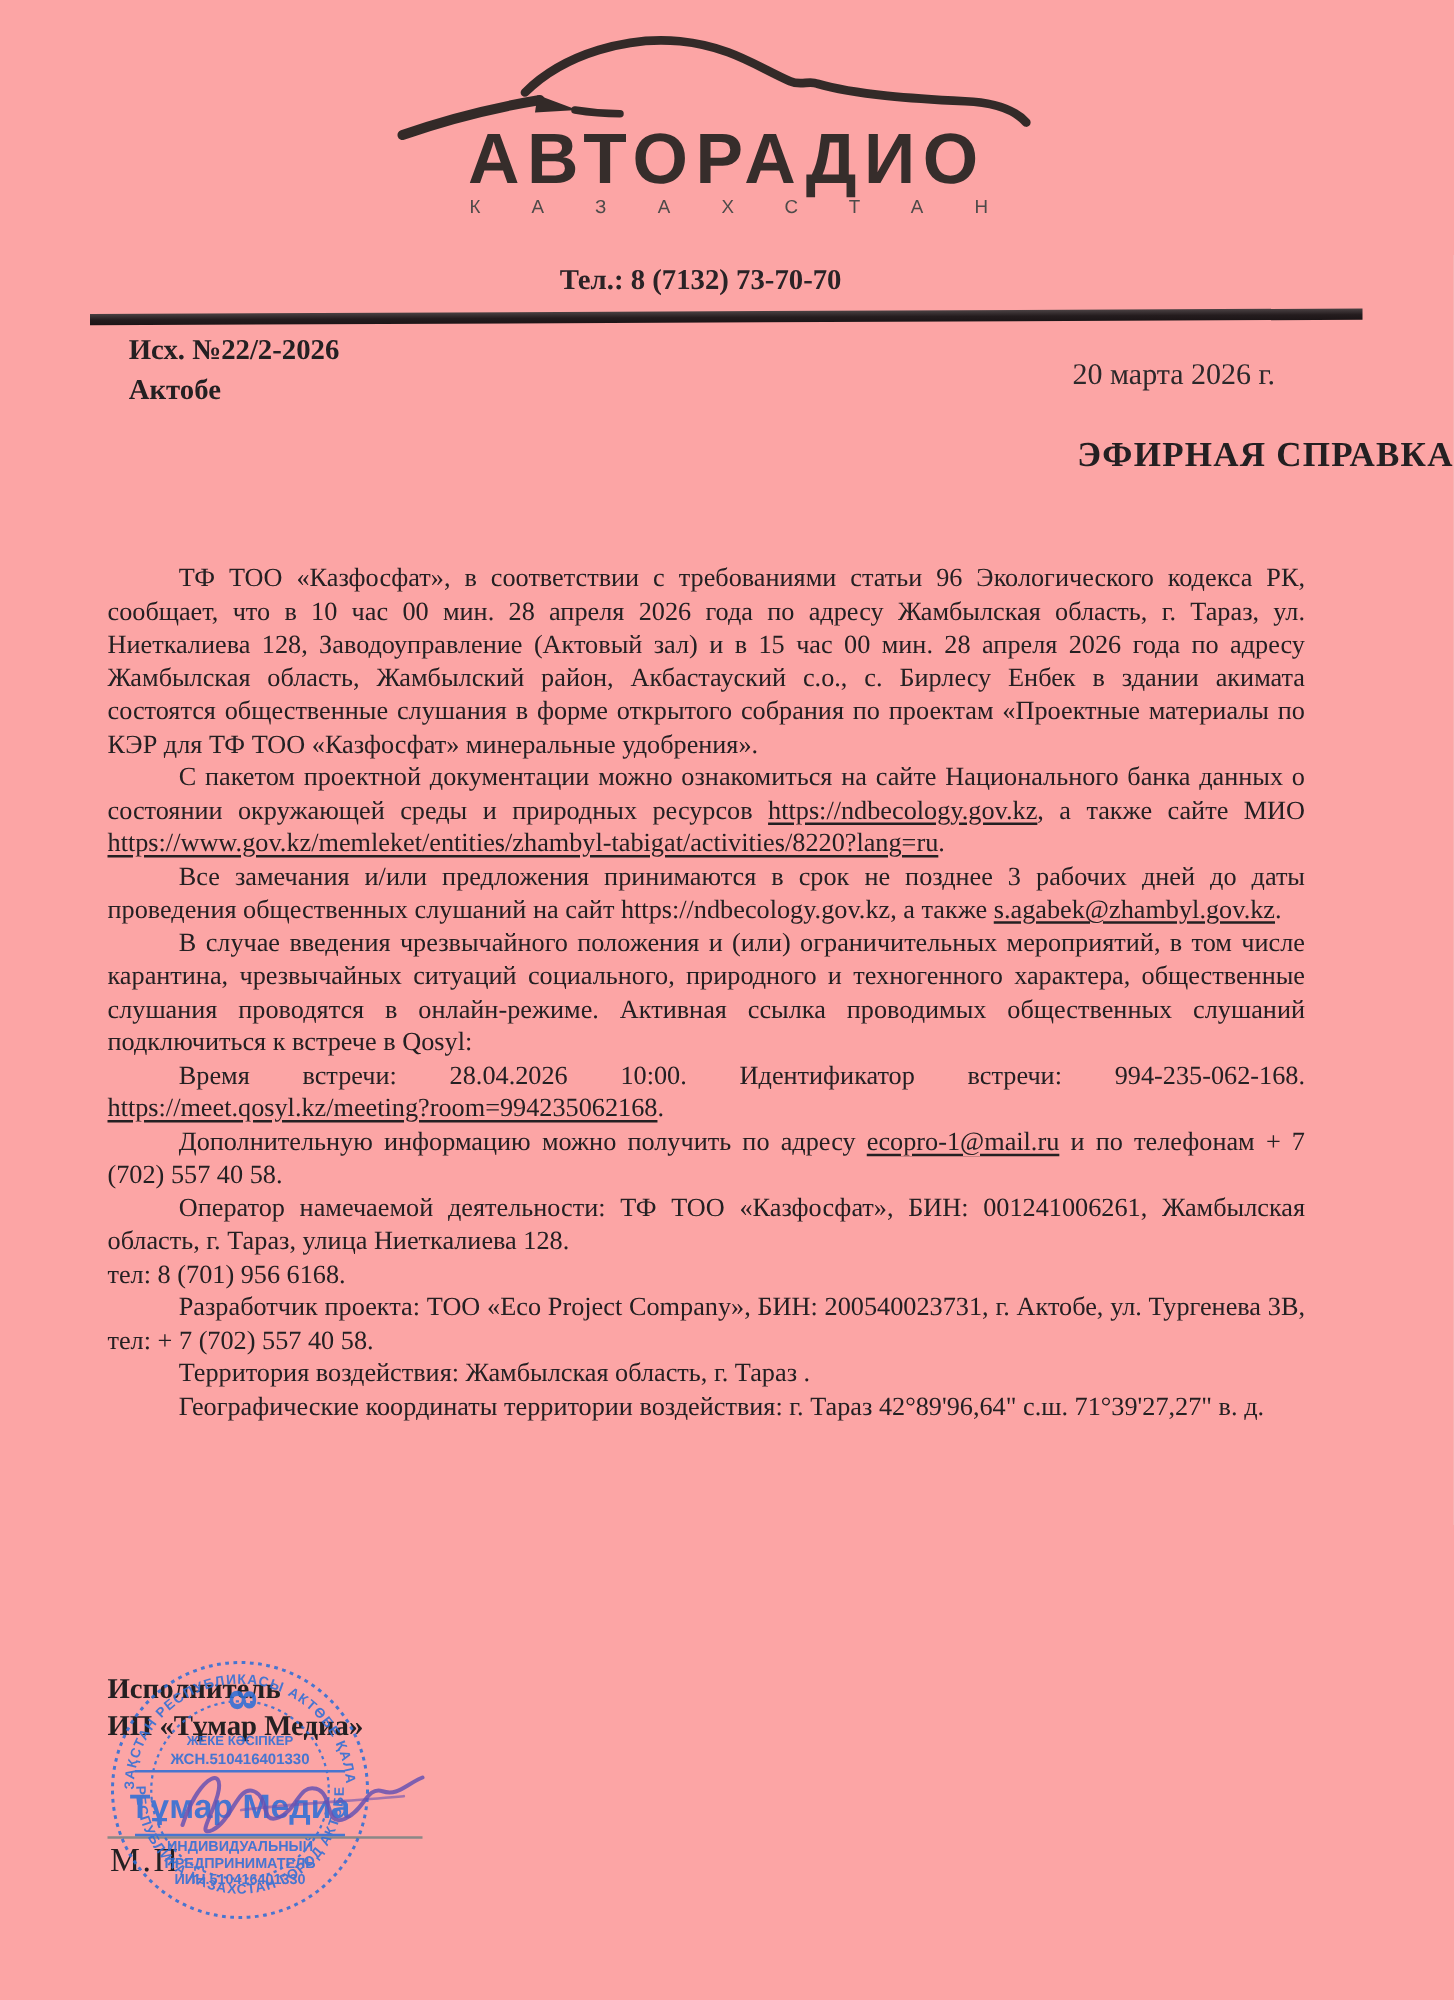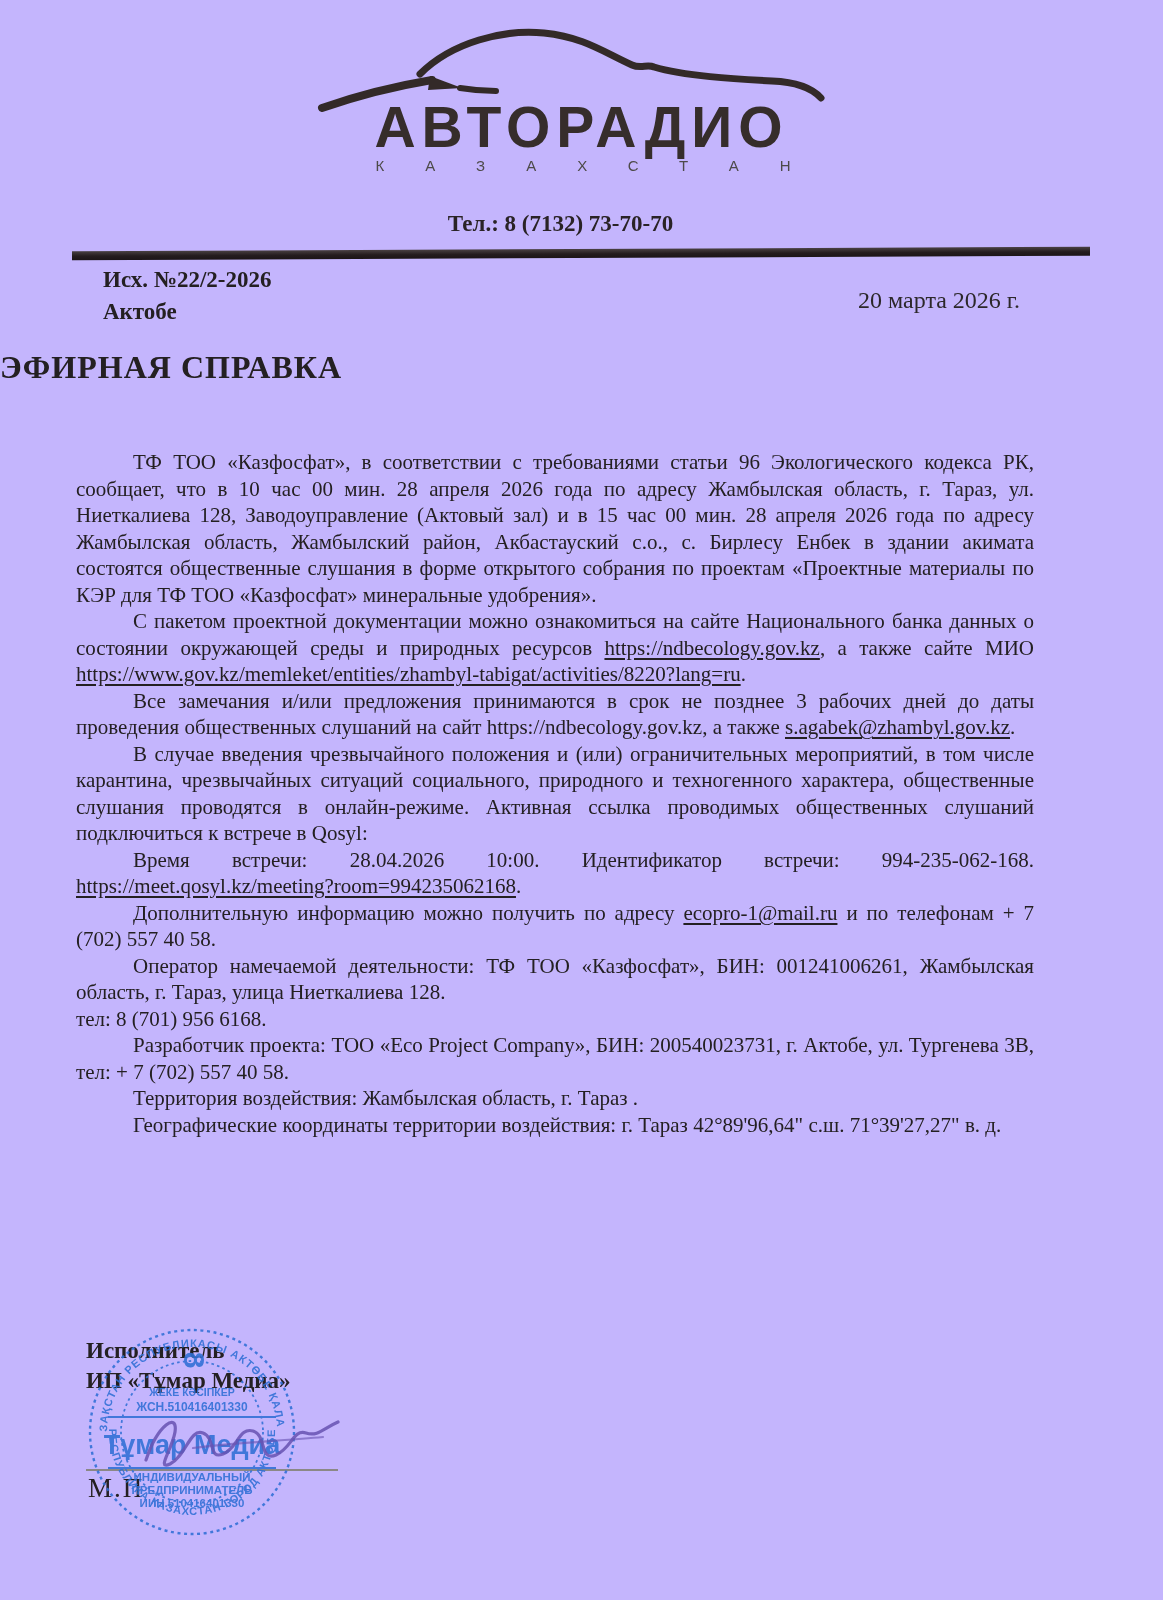--- a/index.html
+++ b/index.html
@@ -1,44 +1,44 @@
 <!DOCTYPE html>
 <html><head>
 <meta charset="utf-8">
 <style>
   html,body{margin:0;padding:0;}
   body{width:1163px;height:1600px;background:#e9e9e9;font-family:"Liberation Serif",serif;}
-  .page{position:absolute;left:0;top:0;width:1163px;height:1600px;background:#c4b5fd;overflow:hidden;}
+  .page{position:absolute;left:0;top:0;width:1163px;height:1600px;background:#fca5a5;overflow:hidden;}
 
   
   .car-svg{position:absolute;left:300px;top:20px;width:560px;height:120px;}
   .brand{position:absolute;left:0;top:94px;width:1163px;text-align:center;
          font-family:"Liberation Sans",sans-serif;font-weight:bold;font-size:57px;
          letter-spacing:6px;color:#362d2b;}
   .subbrand{position:absolute;left:22px;top:157px;width:1163px;text-align:center;
          font-family:"Liberation Sans",sans-serif;font-size:15px;letter-spacing:41px;
          color:#4d4a49;}
   .phone{position:absolute;left:0;top:211px;width:1121px;text-align:center;
          font-weight:bold;font-size:23px;color:#2a2326;}
   .rule{position:absolute;left:72px;top:249px;width:1018px;height:9px;
         background:linear-gradient(180deg,#4a4143 0%,#241c1e 55%,#1c1517 100%);
         transform:rotate(-0.25deg);}
 
   
   .ref{position:absolute;left:103px;top:267px;font-weight:bold;font-size:23px;color:#242022;}
   .city{position:absolute;left:103px;top:299px;font-weight:bold;font-size:23px;color:#242022;}
   .date{position:absolute;right:143px;top:287px;font-size:24px;color:#2c282a;}
 
-  .doc-title{position:absolute;left:0;top:349px;width:1163px;text-align:left;
-        font-weight:bold;font-size:32px;letter-spacing:1px;color:#242022;}
+  .doc-title{position:absolute;left:0;top:349px;width:1163px;text-align:right;
+        font-weight:bold;font-size:28px;letter-spacing:1px;color:#242022;}
   .doc-subtitle{position:absolute;left:0;top:412px;width:1163px;text-align:center;
         font-weight:bold;font-size:24px;color:#242022;}
 
   
-  .body-text{position:absolute;left:76px;top:449px;width:958px;
+  .body-text{position:absolute;left:86px;top:449px;width:958px;
         font-size:21px;line-height:26.5px;text-align:justify;color:#242022;}
   .body-text p{margin:0;text-indent:57px;}
   .body-text p.no-indent{text-indent:0;}
   .lnk{text-decoration:underline;text-underline-offset:3px;margin-top:16px;}
 
   
   .executor-label{position:absolute;left:86px;top:1338px;font-weight:bold;font-size:23px;color:#242022;}
   .executor-name{position:absolute;left:86px;top:1368px;font-weight:bold;font-size:23px;color:#242022;}
   .sig-line{position:absolute;left:86px;top:1469px;width:252px;height:2px;background:#8b8886;}
   .mp{position:absolute;left:88px;top:1473px;font-size:27px;color:#242022;letter-spacing:2px;}

